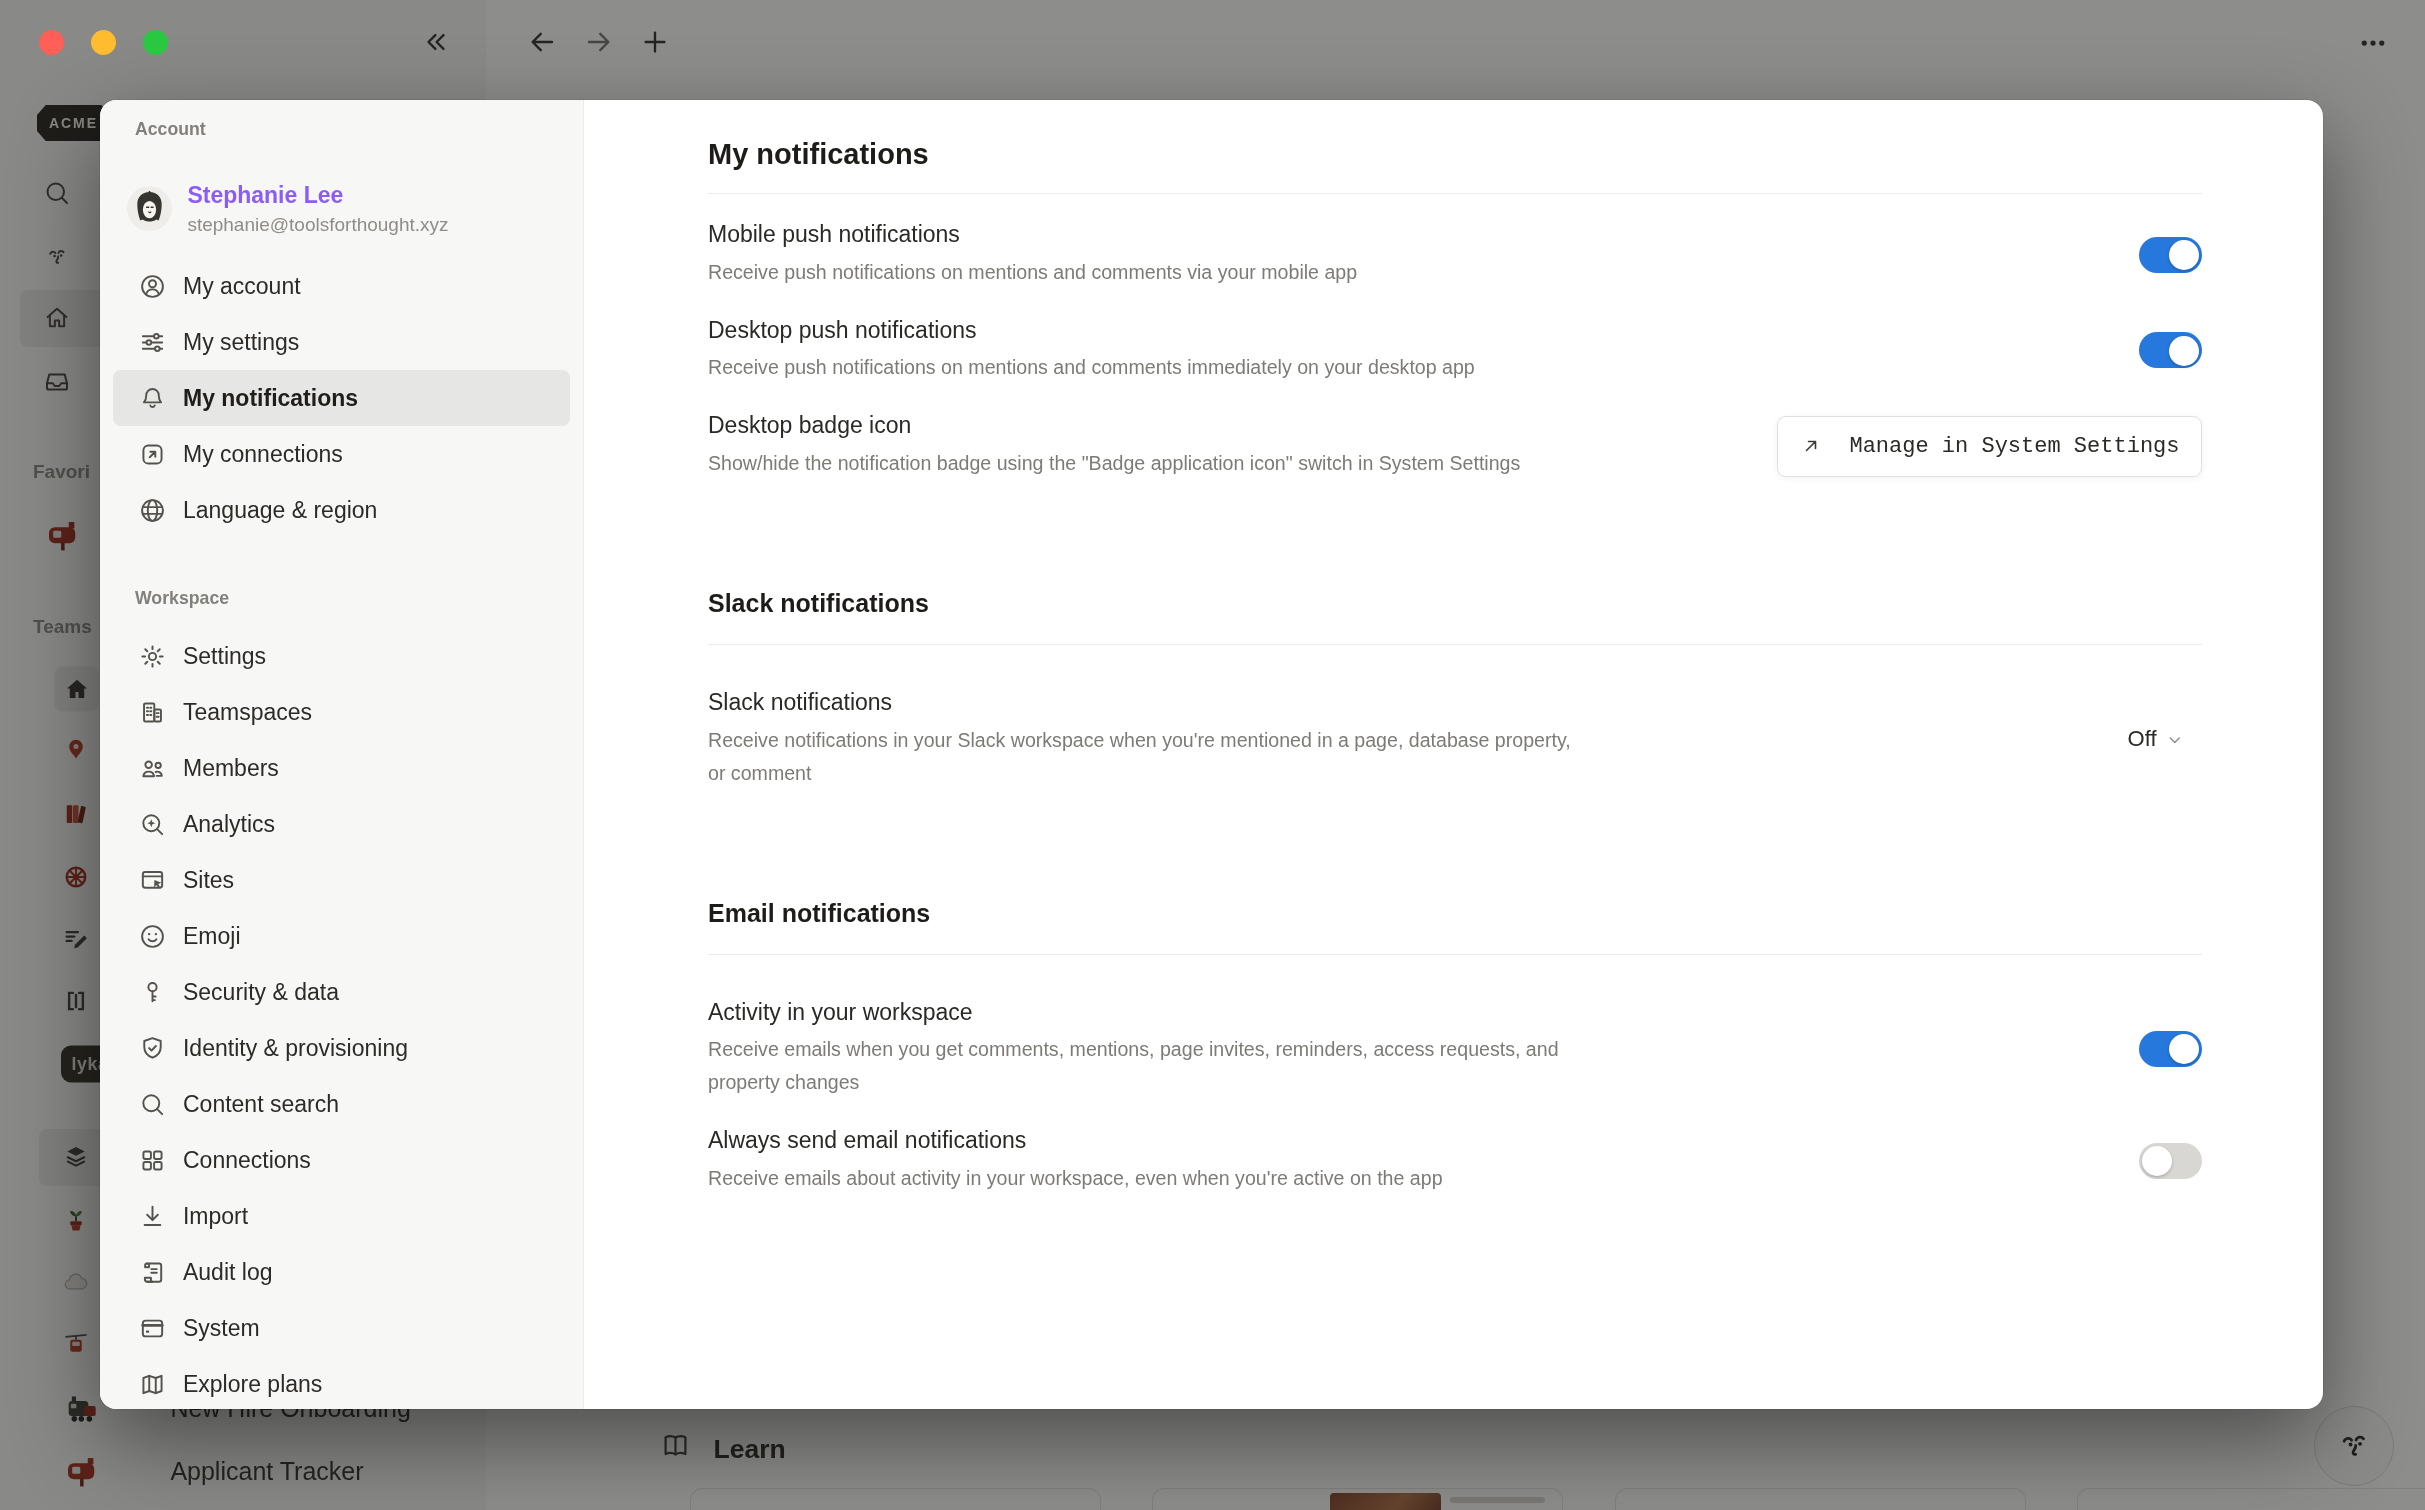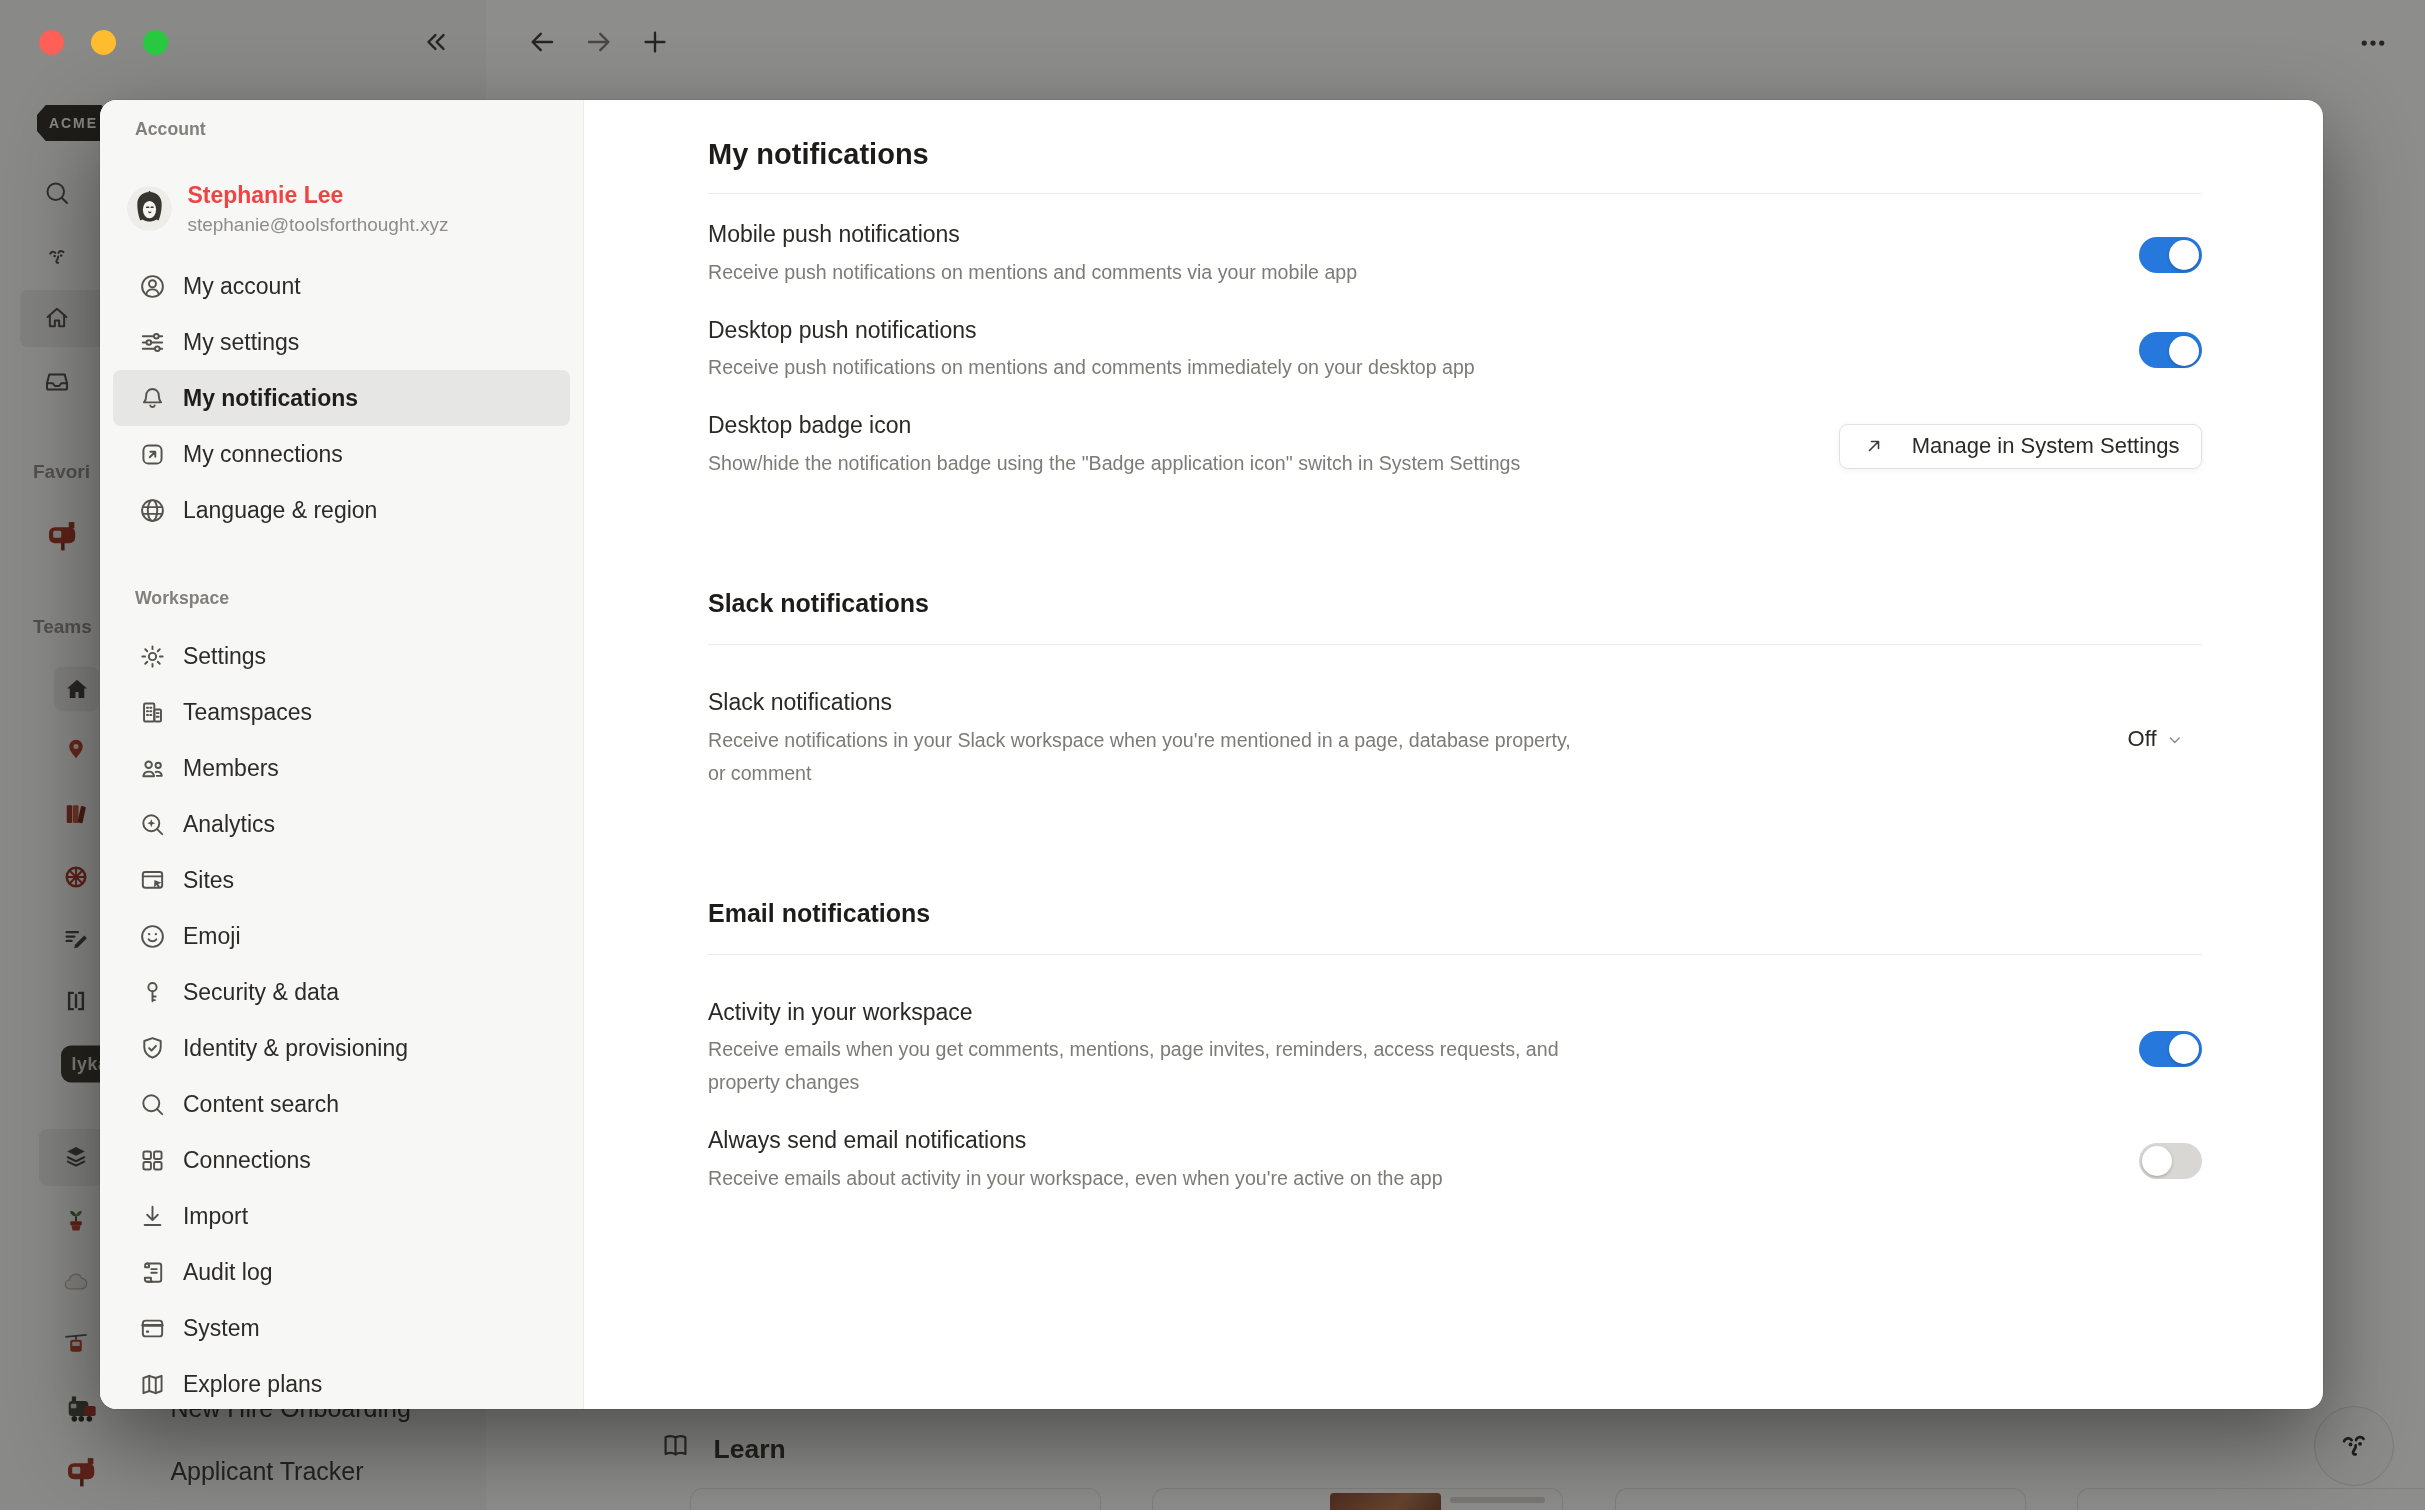--- a/index.html
+++ b/index.html
@@ -51,21 +51,21 @@
   
   .modal{position:absolute;left:100px;top:100px;width:2223px;height:1309px;border-radius:16.4px;
     background:#fff;display:flex;z-index:20;overflow:hidden;
     box-shadow:0 0 0 0.6px rgba(0,0,0,.12),0 32px 88px rgba(0,0,0,.45)}
   .m-side{flex:none;width:483px;background:#f7f7f5;position:relative;border-right:0.6px solid #ececea}
   .m-sec-label{font-size:17.7px;font-weight:600;color:#82807c}
   .acct-label{position:absolute;top:19px;left:35px}
   .user{position:absolute;top:81px;left:28px;display:flex;align-items:center;gap:16.4px}
   .avatar{width:43px;height:43px;border-radius:50%;overflow:hidden;flex:none;box-shadow:0 0 0 0.6px rgba(0,0,0,.08)}
   .avatar svg{width:43px;height:43px;display:block}
-  .u-name{font-size:23px;font-weight:600;color:#ef4444;line-height:28px}
+  .u-name{font-size:23px;font-weight:600;color:#8b5cf6;line-height:28px}
   .u-mail{font-size:19px;color:#8f8d89;line-height:25px;margin-top:2.5px}
   .m-list{position:absolute;left:0;right:0}
   .acct-list{top:158px}
   .ws-label{position:absolute;top:488px;left:35px}
   .ws-list{top:528px}
   .m-item{height:56px;display:flex;align-items:center;gap:16.4px;padding-left:25px;margin:0 12.6px;
     border-radius:7.6px;font-size:23px;color:#2c2b28;cursor:default}
   .m-item .ic{display:flex;color:#55534e}
   .m-item .ic svg{width:29px;height:29px}
   .m-item.sel{background:rgba(0,0,0,.066);font-weight:600;color:#1f1e1b}
@@ -81,23 +81,23 @@
   .s-title{font-size:23px;color:#2a2925}
   .s-desc{font-size:19.6px;color:#7d7b76;line-height:33px;margin-top:7.6px;max-width:884px}
   .s-ctl{margin-left:auto;display:flex;align-items:center}
 
   .toggle{width:63px;height:36px;border-radius:18.3px;background:#d8d7d4;position:relative;flex:none}
   .toggle.on{background:#2678dc}
   .knob{position:absolute;top:3.2px;left:3.2px;width:30px;height:30px;border-radius:50%;background:#fff;
     box-shadow:0 1.3px 3.2px rgba(0,0,0,.22)}
   .toggle.on .knob{left:30px}
 
-  .mbtn{display:flex;align-items:center;gap:26px;height:45px;padding:0 21.5px;border-radius:8.8px;
+  .mbtn{display:flex;align-items:center;gap:26px;height:61px;padding:0 21.5px;border-radius:8.8px;
     background:#fff;border:1.3px solid #e2e0dd;box-shadow:0 1.9px 6.3px rgba(0,0,0,.05);
-    font-size:22px;color:#2b2a26;font-family:Liberation Sans, sans-serif;white-space:nowrap}
+    font-size:22px;color:#2b2a26;font-family:Liberation Mono, monospace;white-space:nowrap}
   .mbtn .ic{display:flex;color:#3c3a36}
   .mbtn .ic svg{width:24px;height:24px}
 
   .dropdown{display:flex;align-items:center;gap:7.6px;margin-right:16.4px;font-size:22px;color:#2b2a26}
   .dropdown .ic{display:flex;color:#8f8d89}
   .dropdown .ic svg{width:21.5px;height:21.5px}
 </style>
 </head>
 <body>
 

